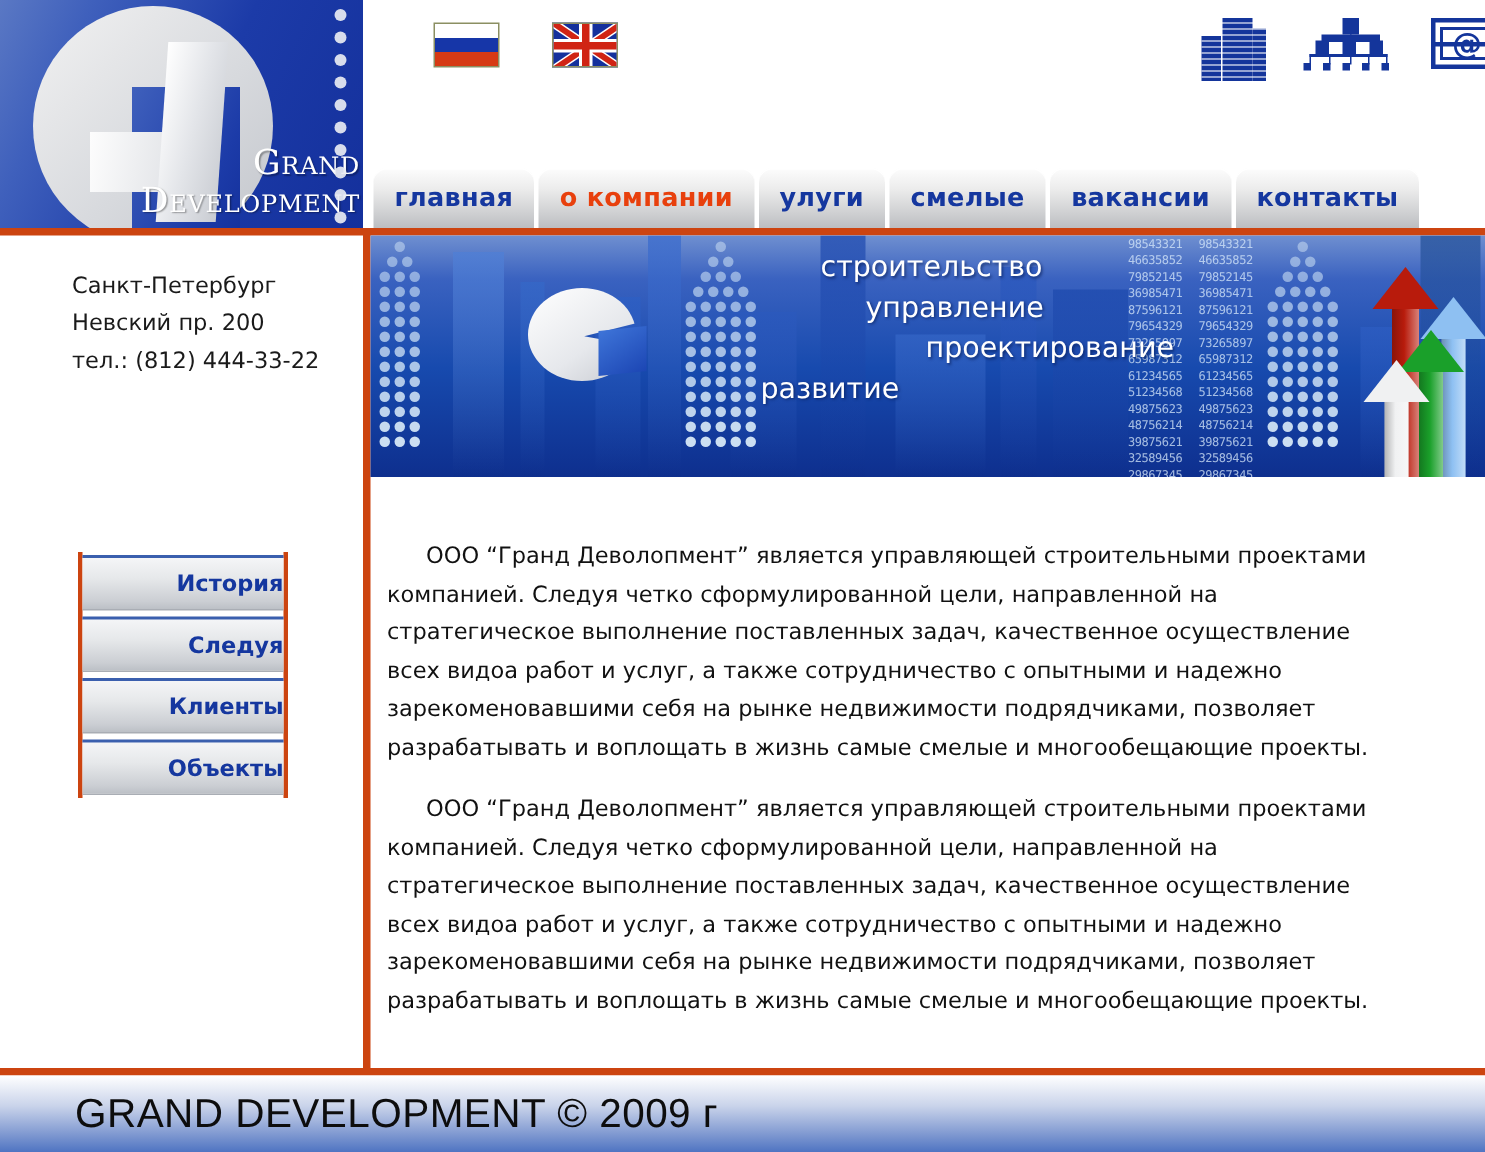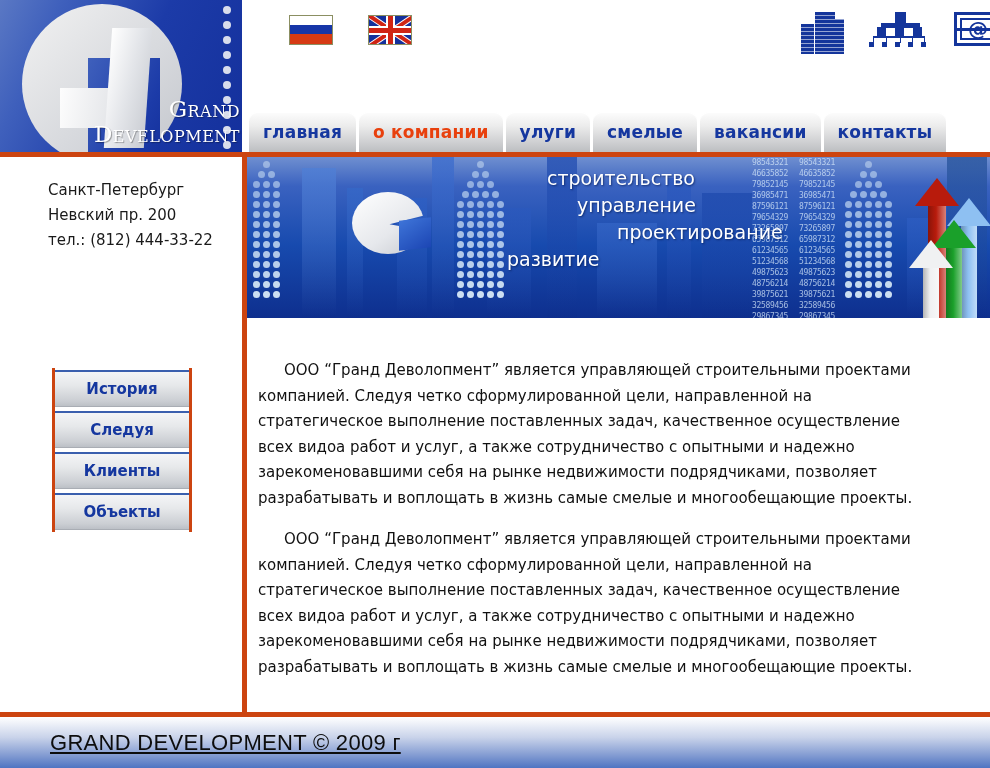--- a/index.html
+++ b/index.html
@@ -145,21 +145,21 @@
     position:absolute; left:48px; top:178px; width:195px;
     font-size:15px; line-height:25px; color:#1a1a1a;
   }
   .side-menu{
     position:absolute; left:52px; top:368px; width:140px;
     border-left:3px solid #cc4410; border-right:3px solid #cc4410;
     padding:2px 0;
   }
   .side-btn{
     height:37px; margin-bottom:4px;
-    display:flex; align-items:center; justify-content:center;
+    display:flex; align-items:center; justify-content:flex-end;
     background: linear-gradient(#f4f5f7 0%, #e6e8ea 40%, #cbced3 85%, #bcc0c6 100%);
     border-top:2px solid #3a5fae; border-bottom:1px solid #a9adb4;
     color:#15379f; font-size:15px; font-weight:bold; cursor:pointer;
   }
   .side-btn:last-child{ margin-bottom:0; }
 
   
   .content{
     position:absolute; left:258px; top:358px; width:660px;
     font-size:15px; line-height:25.5px; color:#111; text-align:left;
@@ -167,23 +167,22 @@
   .content p{ margin-bottom:16px; text-indent:26px; }
 
   
   .rule-bottom{ top:712px; }
   .footer{
     position:absolute; left:0; top:717px; width:990px; height:51px;
     background: linear-gradient(180deg,#ffffff 0%, #c9d3ea 40%, #7d97d0 78%, #4f74c2 100%);
   }
   .footer-text{
     position:absolute; left:50px; top:50%; transform:translateY(-50%);
-    font-size:22px; color:#0d0d0d; letter-spacing:.3px;
+    font-size:27px; color:#0d0d0d; letter-spacing:.3px;
     font-family:"Liberation Sans", sans-serif;
-    text-decoration:underline;
   }
 </style>
 </head>
 <body>
 
 <div class="page">
 
   <div class="header">
 
     <div class="logo-block">

